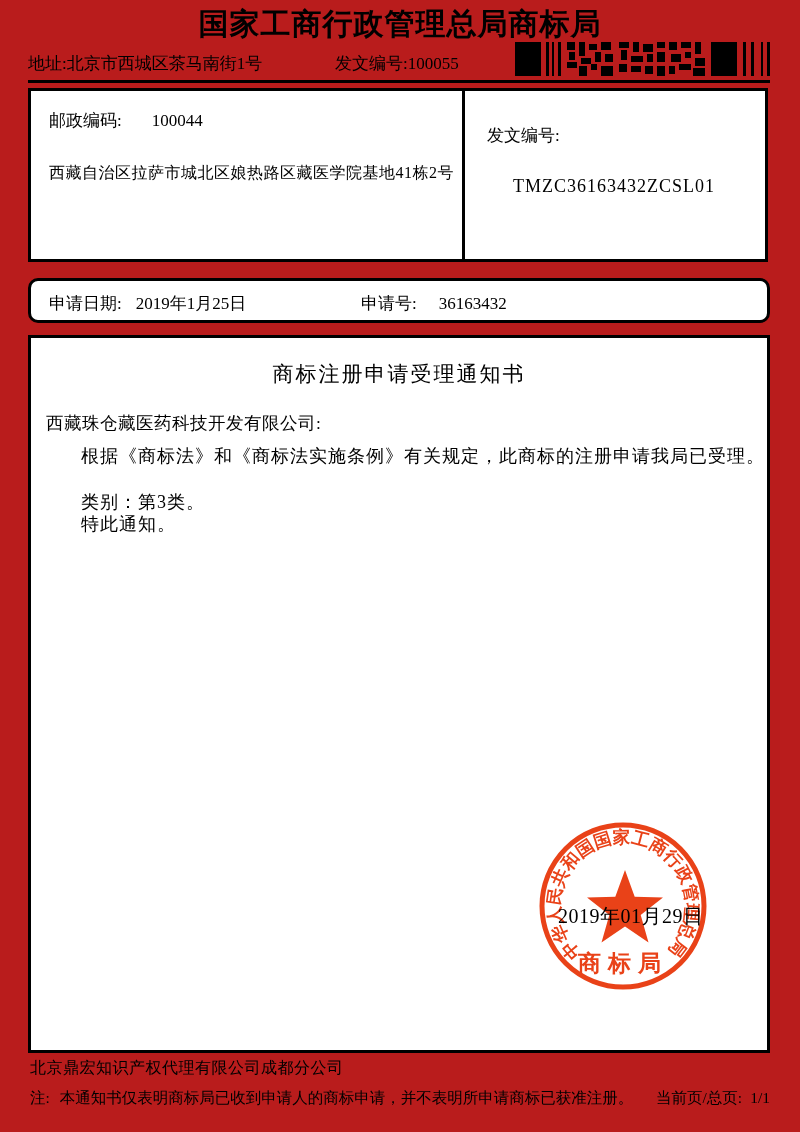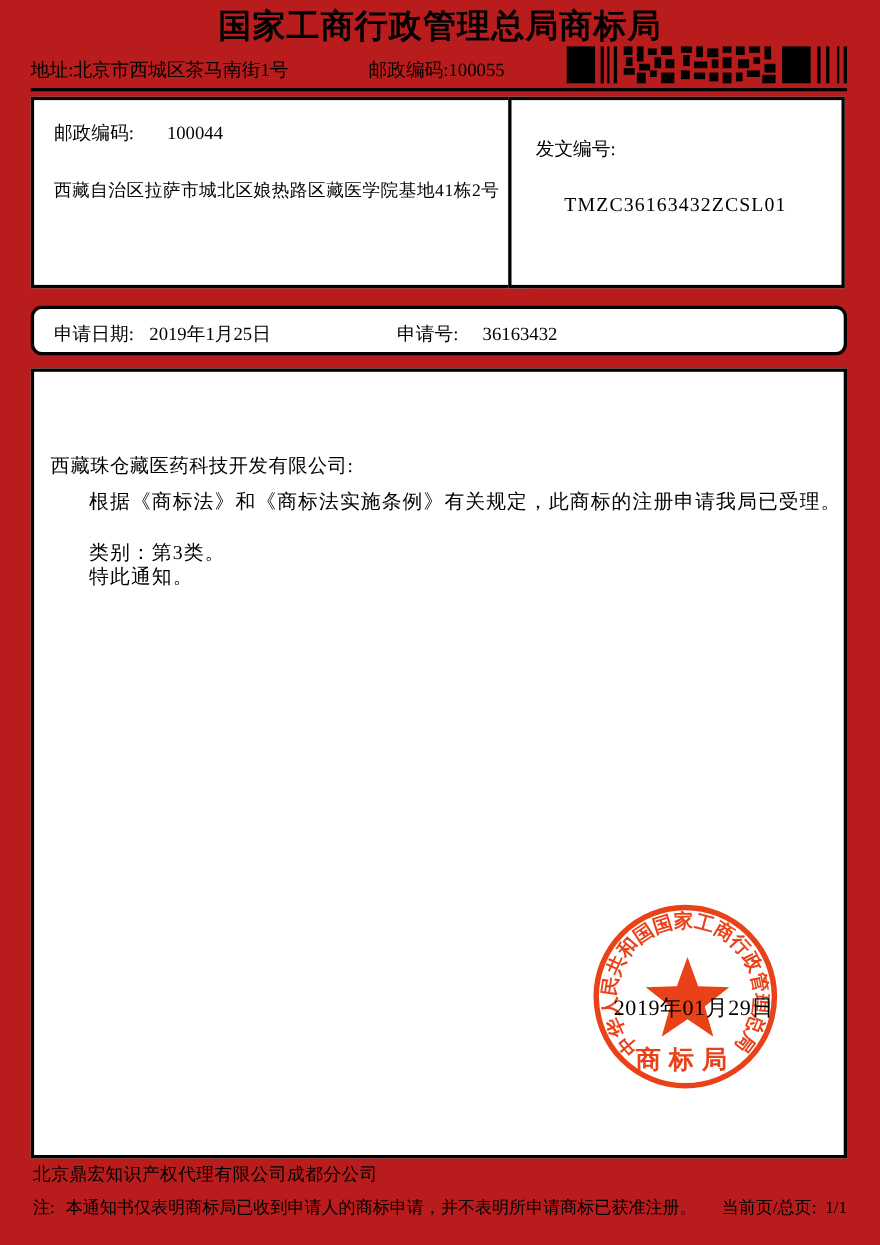--- a/index.html
+++ b/index.html
@@ -63,21 +63,21 @@
 </style>
 </head>
 <body>
 
 <div class="page">
 
   <div class="doc-title">国家工商行政管理总局商标局</div>
 
   <div class="addr-row">
     <span class="addr">地址:北京市西城区茶马南街1号</span>
-    <span class="postal">邮政编码:100055</span>
+    <span class="postal">发文编号:100055</span>
   </div>
 
   <svg class="barcode" viewBox="0 0 255 34" xmlns="http://www.w3.org/2000/svg">
     <g fill="#000">
       <rect x="0" y="0" width="26" height="34"></rect>
       <rect x="31" y="0" width="3" height="34"></rect>
         <rect x="37" y="0" width="2" height="34"></rect>
         <rect x="43" y="0" width="3" height="34"></rect>
       <rect x="52" y="0" width="8" height="8"></rect>
         <rect x="64" y="0" width="6" height="14"></rect>
@@ -137,20 +137,21 @@
   <div class="box application-box">
     <div class="a-line a-date">
       <span>申请日期:</span><span class="val">2019年1月25日</span>
     </div>
     <div class="a-line a-no">
       <span>申请号:</span><span class="val">36163432</span>
     </div>
   </div>
 
   <div class="box main-box">
+    <div class="n-title">商标注册申请受理通知书</div>
     <div class="n-recipient">西藏珠仓藏医药科技开发有限公司:</div>
     <div class="n-body">根据《商标法》和《商标法实施条例》有关规定，此商标的注册申请我局已受理。</div>
     <div class="n-category">类别：第3类。</div>
     <div class="n-closing">特此通知。</div>
 
 
     <svg class="seal" viewBox="0 0 170 172" xmlns="http://www.w3.org/2000/svg">
       <circle cx="85" cy="86" r="81" fill="none" stroke="#e8380c" stroke-width="5"></circle>
       <defs>
         <path id="ringPath" d="M 42.8 132.8 A 63 63 0 1 1 127.2 132.8" fill="none"></path>

